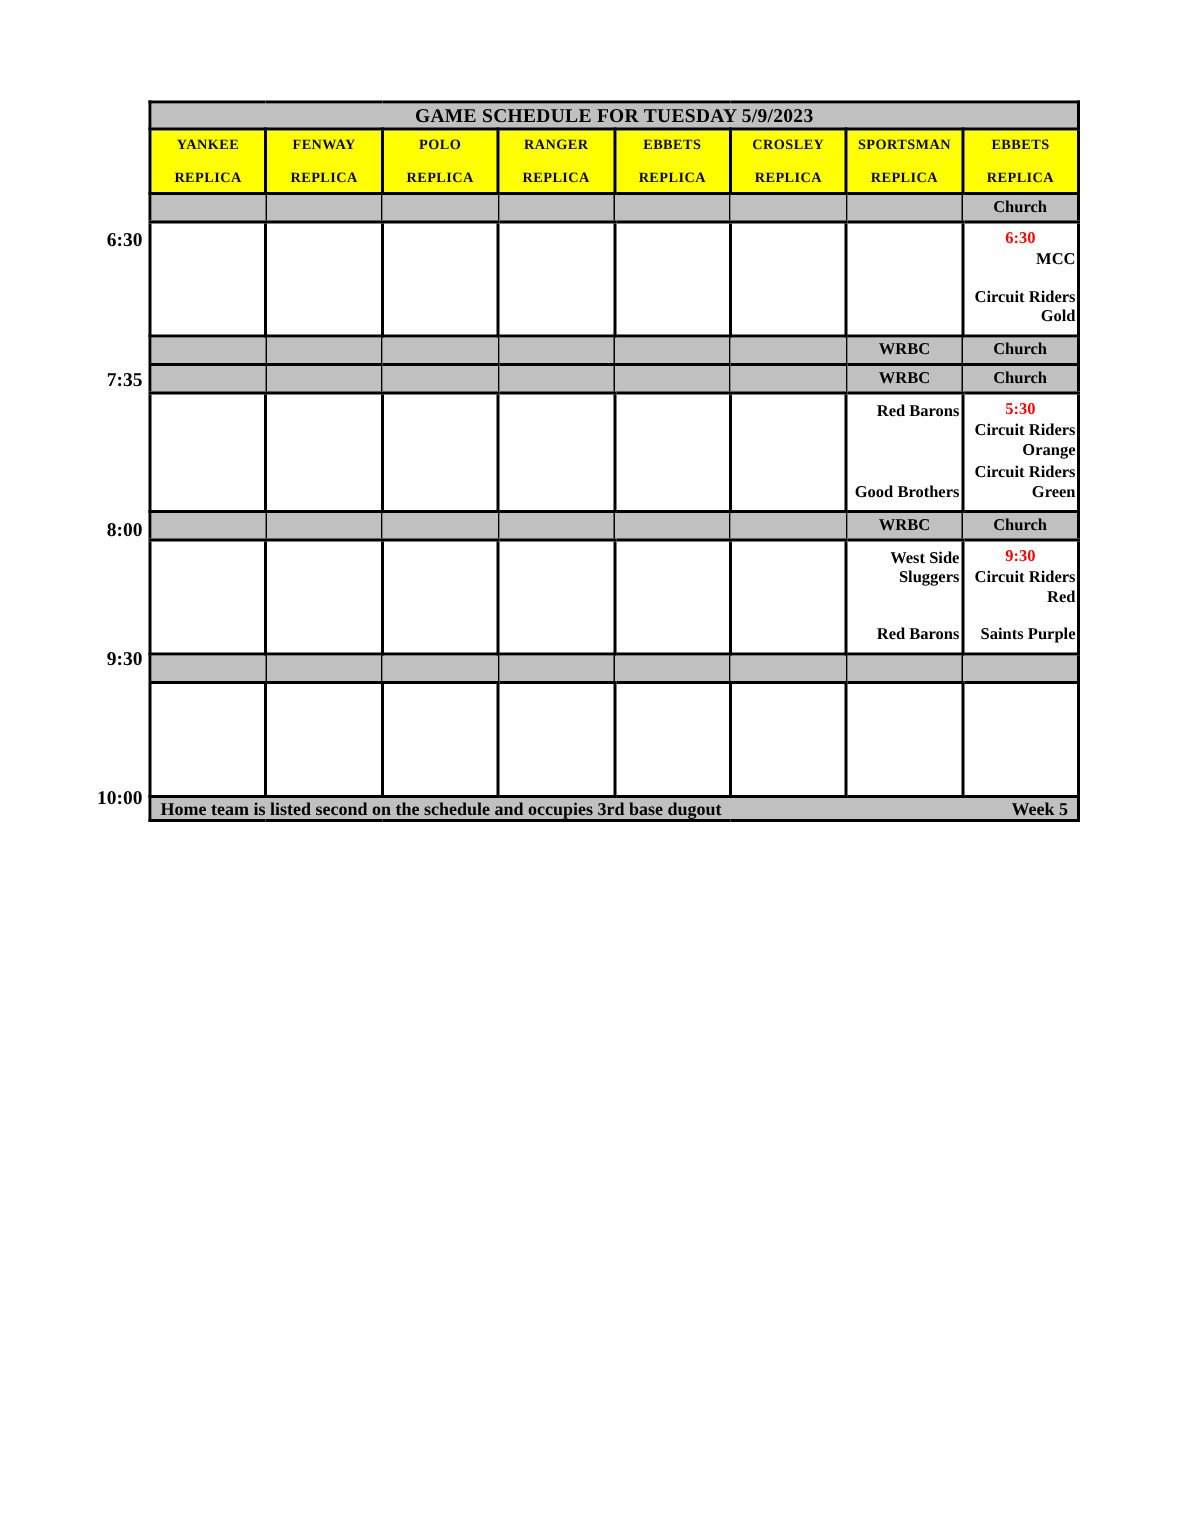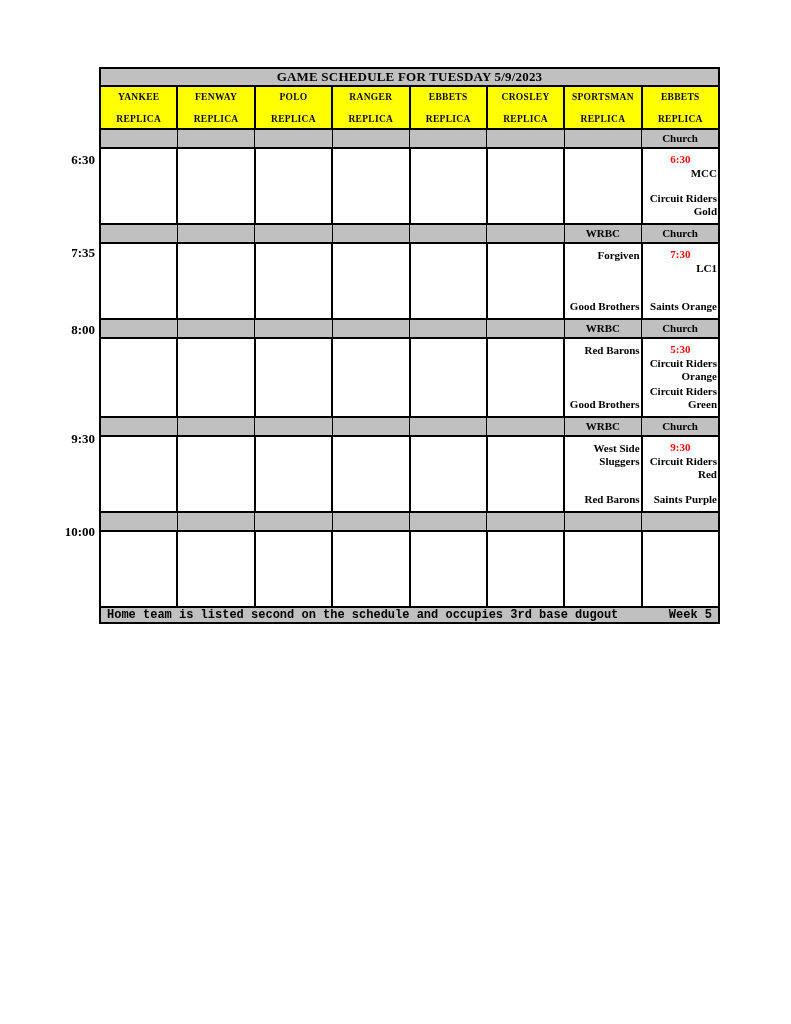--- a/index.html
+++ b/index.html
@@ -39,33 +39,33 @@
   tr.game-row td { background:#ffffff; height:76px; font-size:11px; padding:0; }
   .cell {
     display:flex; flex-direction:column; justify-content:space-between;
     height:100%; padding:4px 1px 5px; line-height:1.2;
   }
   .cell .gtime { color:var(--time-red,#ff0000); }
   .cell .team { margin-top:1px;text-align:right; }
   tr.footer-row td { background:var(--strip-bg,#c0c0c0); height:16px; padding:0 6px; }
   .footer-flex {
     display:flex; justify-content:space-between; align-items:flex-end;
-    font-size:12px; line-height:1;font-family:Liberation Mono, monospace;
+    font-size:12px; line-height:1;
   }
   .footer-flex .note { text-align:left; }
   .footer-flex .week { text-align:right; white-space:nowrap; }
 </style>
 </head>
 <body>
 
 <div class="page">
 
   <div class="time-label" style="top:153px">6:30</div>
   <div class="time-label" style="top:246px">7:35</div>
-  <div class="time-label" style="top:323px">8:00</div>
+  <div class="time-label" style="top:346px">8:00</div>
   <div class="time-label" style="top:432px">9:30</div>
   <div class="time-label" style="top:525px">10:00</div>
 
   <table class="sched">
     <tbody>
         <tr class="title-row">
       <td colspan="8">GAME SCHEDULE FOR TUESDAY 5/9/2023</td>
     </tr>
 
     <tr class="header-row">
@@ -157,45 +157,20 @@
 
     <tr class="strip-row">
       <td></td>
       <td></td>
       <td></td>
       <td></td>
       <td></td>
       <td></td>
       <td>WRBC</td>
       <td>Church</td>
-    </tr>
-    <tr class="game-row">
-      <td></td>
-      <td></td>
-      <td></td>
-      <td></td>
-      <td></td>
-      <td></td>
-      <td>
-        <div class="cell">
-              <div class="top">
-                <div class="team">Forgiven</div>
-              </div>
-              <div class="team">Good Brothers</div>
-            </div>
-      </td>
-      <td>
-        <div class="cell">
-              <div class="top">
-                <div class="gtime">7:30</div>
-                <div class="team">LC1</div>
-              </div>
-              <div class="team">Saints Orange</div>
-            </div>
-      </td>
     </tr>
 
     <tr class="strip-row">
       <td></td>
       <td></td>
       <td></td>
       <td></td>
       <td></td>
       <td></td>
       <td>WRBC</td>

